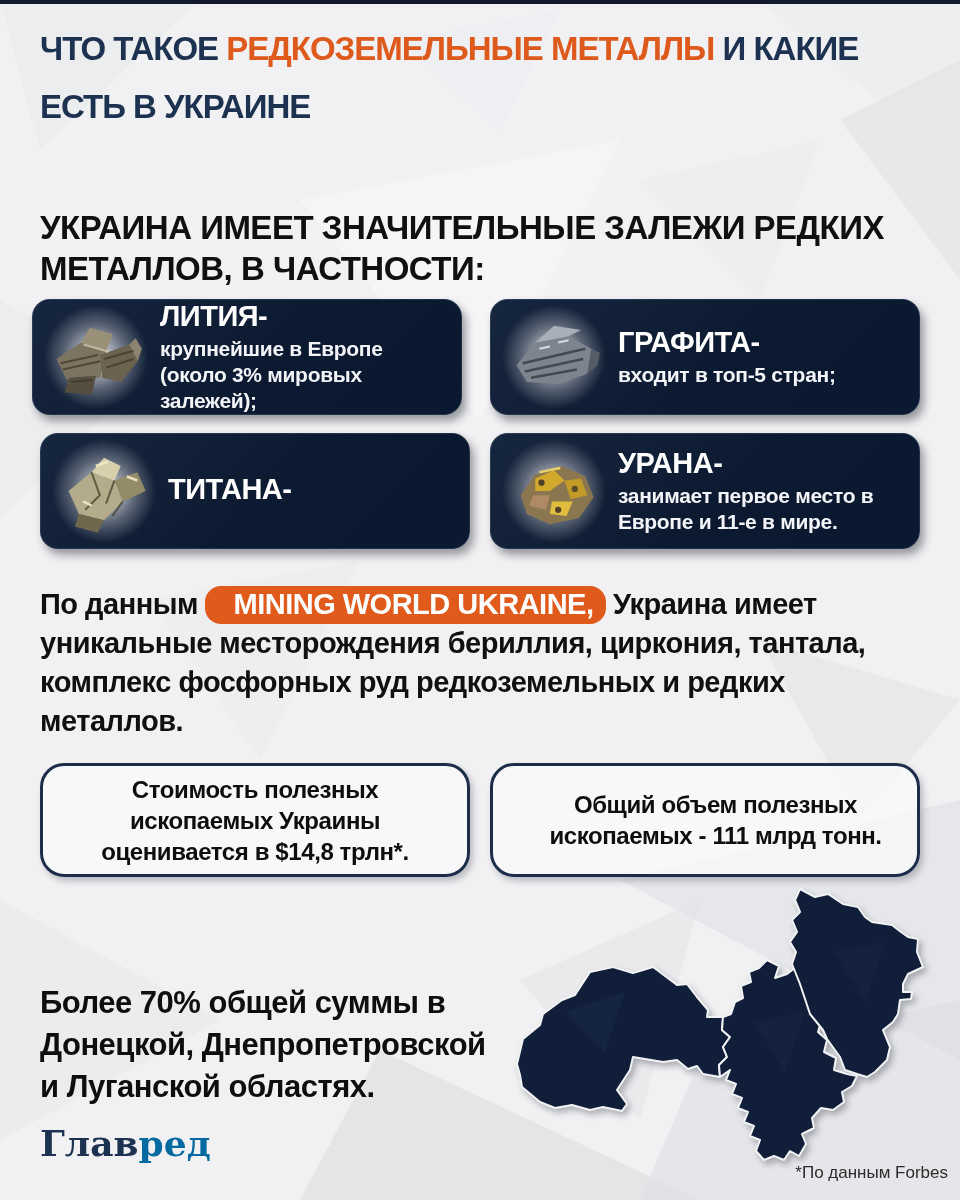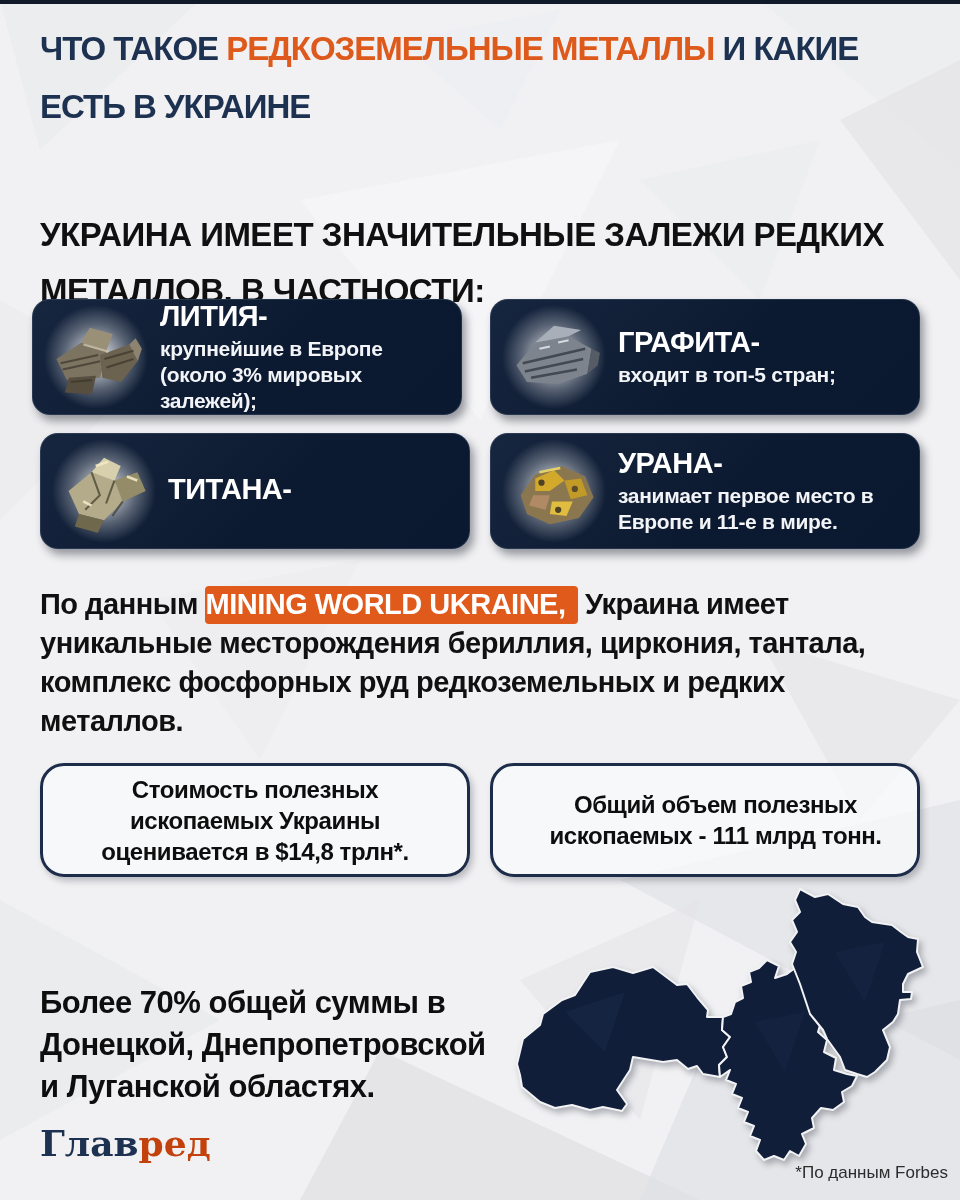--- a/index.html
+++ b/index.html
@@ -8,56 +8,56 @@
   .bg-poly{position:absolute;inset:0;z-index:0;}
   .top-bar{position:absolute;left:0;top:0;width:960px;height:4px;background:#101a2b;z-index:5;}
 
   .layer{position:absolute;z-index:2;}
 
   
   .title{left:40px;top:20px;width:885px;font-size:33px;line-height:58px;font-weight:bold;letter-spacing:-1px;color:#1d3150;}
   .title .hl{color:#de5a1c;}
 
   
-  .subtitle{left:40px;top:207px;width:880px;font-size:33px;line-height:56px;font-weight:bold;color:#101010;letter-spacing:-0.5px;}
+  .subtitle{left:40px;top:207px;width:880px;font-size:33px;line-height:41px;font-weight:bold;color:#101010;letter-spacing:-0.5px;}
 
   
   .card{position:absolute;width:430px;height:116px;border-radius:18px;
         background:linear-gradient(135deg,#17263f 0%,#0c1a31 55%,#0a1830 100%);
         box-shadow:4px 6px 8px rgba(40,44,55,0.45), inset 0 0 0 1px rgba(140,160,195,0.18);
         display:flex;align-items:center;z-index:2;}
   .ore-wrap{position:relative;width:100px;height:100px;margin-left:14px;flex:0 0 auto;}
   .ore-glow{position:absolute;inset:-4px;border-radius:50%;
             background:radial-gradient(circle,rgba(255,255,255,0.95) 0%,rgba(255,255,255,0.30) 42%,rgba(255,255,255,0) 68%);}
   .ore-wrap svg{position:relative;width:100px;height:100px;}
   .card-text{margin-left:14px;padding-right:16px;}
   .card-title{font-size:29px;font-weight:bold;color:#ffffff;letter-spacing:-0.5px;line-height:32px;margin-bottom:4px;}
   .card-desc{font-size:21px;font-weight:bold;color:#f2f4f7;line-height:26px;letter-spacing:-0.3px;}
 
   
   .paragraph{left:40px;top:585px;width:895px;font-size:29px;line-height:39px;font-weight:bold;color:#101010;letter-spacing:-0.5px;}
-  .badge{display:inline-block;background:#e05a1b;color:#ffffff;border-radius:4px;padding:0 12px 2px 0;line-height:36px;}
+  .badge{display:inline-block;background:#e05a1b;color:#ffffff;border-radius:16px;padding:0 12px 2px 28px;line-height:36px;}
 
   
   .stat-box{position:absolute;width:430px;height:114px;border:3px solid #1d2c49;border-radius:24px;
             background:rgba(250,251,252,0.72);box-shadow:3px 4px 6px rgba(60,64,75,0.30);
             display:flex;align-items:center;justify-content:center;text-align:center;z-index:2;box-sizing:border-box;}
   .stat-text{font-size:24px;line-height:31px;font-weight:bold;color:#0e0e0e;letter-spacing:-0.4px;padding:0 24px;}
 
   
   .regions-note{left:40px;top:982px;width:470px;font-size:31px;line-height:42px;font-weight:bold;color:#0e0e0e;letter-spacing:-0.5px;}
 
   
   .map-wrap{left:505px;top:872px;width:455px;height:300px;z-index:2;}
   .map-wrap svg{filter:drop-shadow(3px 4px 3px rgba(50,55,70,0.35));}
 
   
   .logo{left:40px;top:1122px;font-family:"DejaVu Serif",serif;font-weight:bold;font-size:36px;letter-spacing:0;}
   .logo .p1{color:#1d3150;}
-  .logo .p2{color:#c2410c;}
+  .logo .p2{color:#0369a1;}
   .source-note{right:12px;top:1163px;font-size:17px;color:#2c2c2c;z-index:2;position:absolute;}
 </style>
 </head>
 <body>
 
 <div class="canvas">
 
   <svg class="bg-poly" width="960" height="1200" viewBox="0 0 960 1200">
     <polygon points="0,0 200,0 40,150" fill="#e8e9eb" opacity="0.55"></polygon>
     <polygon points="760,0 960,0 960,170" fill="#ebecee" opacity="0.7"></polygon>

